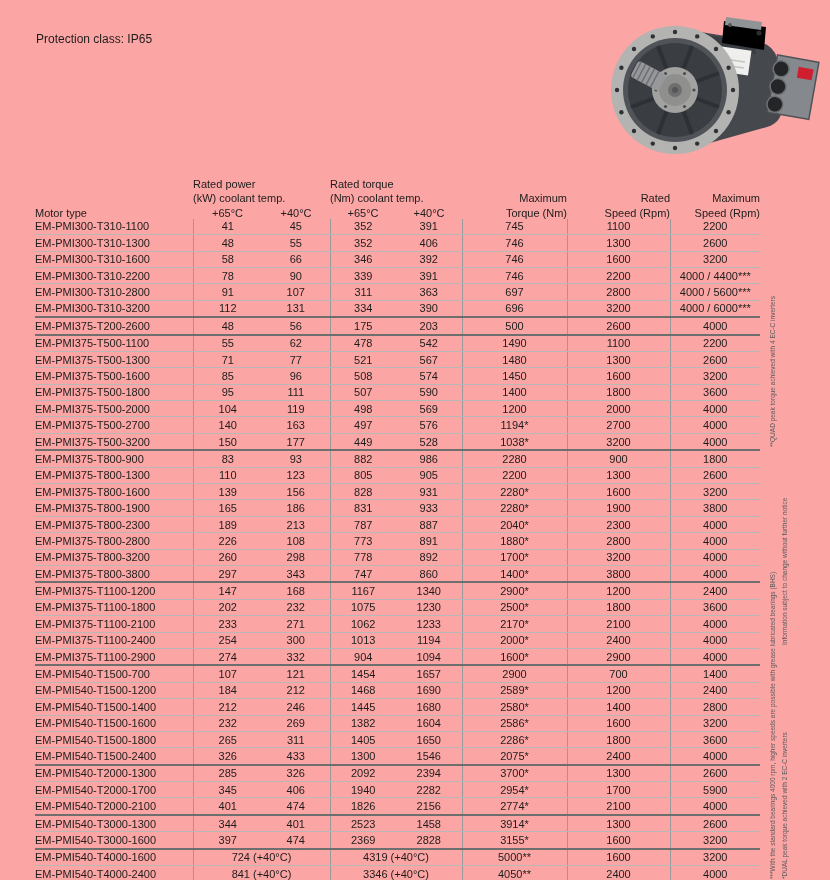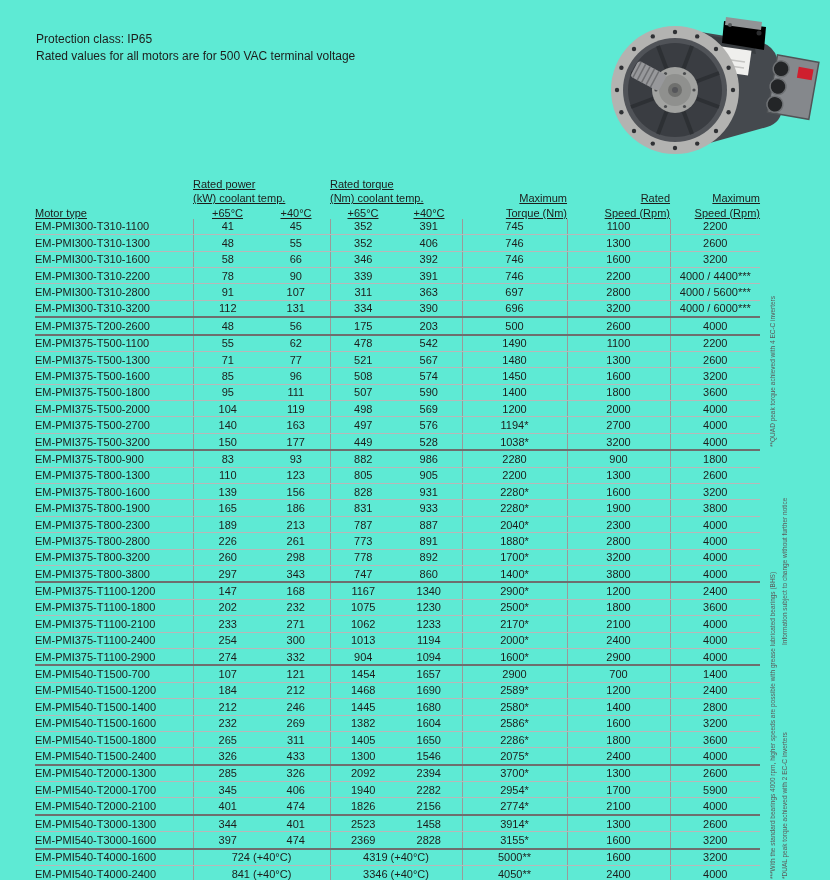--- a/index.html
+++ b/index.html
@@ -1,29 +1,29 @@
 <!DOCTYPE html>
 <html><head>
 <meta charset="utf-8">
 <style>
   html,body{margin:0;padding:0;background:#fff;}
-  .page{position:relative;width:830px;height:880px;background:#5eead4;overflow:hidden;
+  .page{position:relative;width:830px;height:880px;background:#fca5a5;overflow:hidden;
         font-family:"Liberation Sans",sans-serif;color:#1d1d1b;}
 
   
   .info-block{position:absolute;left:36px;top:31px;font-size:12px;line-height:17px;}
 
   
   .motor-photo{position:absolute;left:596px;top:8px;width:226px;height:160px;}
 
   
   .spec-table{position:absolute;left:35px;top:175px;width:725px;border-collapse:collapse;
               table-layout:fixed;font-size:11px;color:#1d1d1b;}
   .spec-table th{font-weight:normal;padding:0;height:14px;vertical-align:bottom;
-                 white-space:nowrap;overflow:visible;text-decoration:underline;}
+                 white-space:nowrap;overflow:visible;}
   .spec-table thead tr{height:14.6px;}
   .spec-table td{padding:0;height:15.4px;text-align:center;white-space:nowrap;overflow:hidden;
                  border-bottom:1px solid #b8b8b8;}
   .spec-table td.motor-type-cell{text-align:left;}
   .spec-table tr.sep td{border-bottom:2px solid #6e6e6e;}
   .hl{text-align:left;padding-left:5px;}
   .hl2{text-align:right;padding-left:7px;}
   .hc{}
   .ht{vertical-align:top;text-align:left;padding-top:1px;}
   .bl{border-left:1px solid #9a9a9a;}
@@ -36,21 +36,20 @@
   .note-bearings{left:777px;top:871px;}
   .note-dual{left:789px;top:871px;}
 </style>
 </head>
 <body>
 
 <div class="page">
 
   <div class="info-block">
     <div>Protection class: IP65</div>
-    <div>Rated values for all motors are for 500 VAC terminal voltage</div>
   </div>
 
   <div class="motor-photo">
     <svg width="226" height="160" viewBox="0 0 226 160">
 
       <path d="M80 20 L160 33 Q177 36 181 50 L186 97 Q187 114 171 119 L96 140 Z" fill="#45494e"></path>
       <path d="M92 24 L158 35 L160 46 L90 36 Z" fill="#383c40"></path>
 
       <path d="M128 13 L170 19 L168 42 L126 35 Z" fill="#70737
 7"></path>
@@ -350,21 +349,21 @@
           <td>213</td>
           <td class="bl">787</td>
           <td>887</td>
           <td class="bl">2040*</td>
           <td class="bl">2300</td>
           <td class="bl">4000</td>
         </tr>
         <tr>
           <td class="motor-type-cell">EM-PMI375-T800-2800</td>
           <td class="bl">226</td>
-          <td>261</td>
+          <td>108</td>
           <td class="bl">773</td>
           <td>891</td>
           <td class="bl">1880*</td>
           <td class="bl">2800</td>
           <td class="bl">4000</td>
         </tr>
         <tr>
           <td class="motor-type-cell">EM-PMI375-T800-3200</td>
           <td class="bl">260</td>
           <td>298</td>

